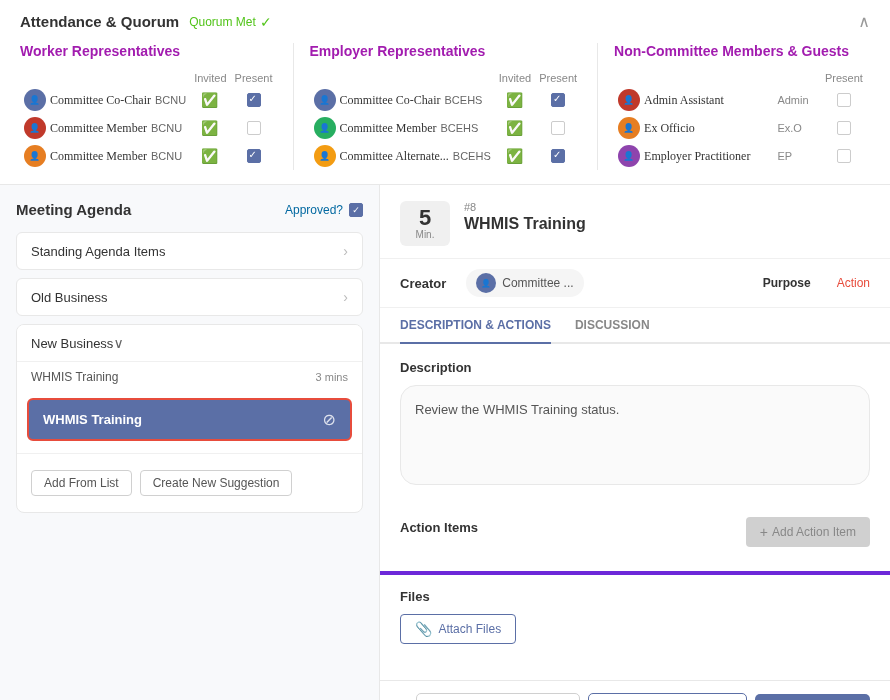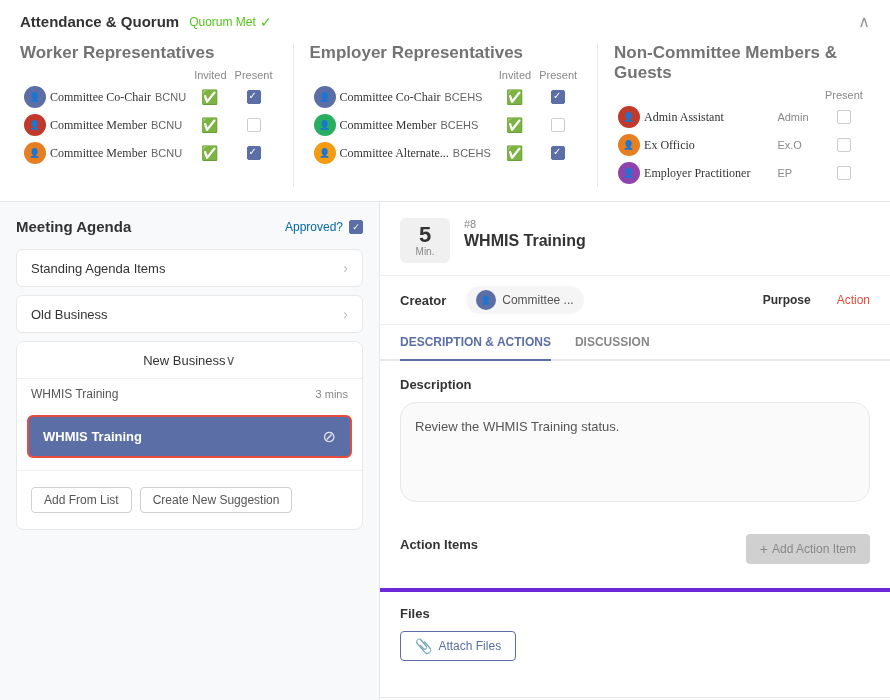--- a/index.html
+++ b/index.html
@@ -10,21 +10,21 @@
     
     .attendance-section { background: #fff; padding: 12px 20px 14px; border-bottom: 1px solid #e8e8e8; }
     .attendance-header { display: flex; align-items: center; gap: 10px; margin-bottom: 12px; }
     .attendance-title { font-size: 15px; font-weight: 600; color: #333; }
     .quorum-badge { display: flex; align-items: center; gap: 4px; color: #52c41a; font-size: 12px; font-weight: 500; }
     .quorum-check { color: #52c41a; font-size: 14px; }
     .collapse-btn { margin-left: auto; color: #999; font-size: 16px; cursor: pointer; }
 
     .reps-row { display: flex; gap: 0; }
     .rep-group { flex: 1; }
-    .rep-group-title { font-size: 17px; font-weight: 600; color: #737373; margin-bottom: 4px; }
+    .rep-group-title { font-size: 14px; font-weight: 600; color: #a21caf; margin-bottom: 11px; }
 
     .rep-table { width: 100%; border-collapse: collapse; }
     .rep-table th { font-size: 11px; color: #888; font-weight: 500; text-align: center; padding: 2px 4px; }
     .rep-table th.left { text-align: left; }
     .rep-table td { padding: 3px 4px; vertical-align: middle; font-size: 12px; }
     .rep-table td.center { text-align: center; }
 
     .avatar { width: 22px; height: 22px; border-radius: 50%; display: inline-flex; align-items: center; justify-content: center; font-size: 9px; font-weight: bold; color: #fff; margin-right: 4px; vertical-align: middle; }
     .avatar-blue { background: #5b6fa6; }
     .avatar-red { background: #c0392b; }
@@ -53,21 +53,21 @@
     .agenda-title { font-size: 15px; font-weight: 600; color: #333; }
     .approved-label { margin-left: auto; font-size: 12px; color: #0369a1; display: flex; align-items: center; gap: 6px; }
     .approved-checkbox { width: 14px; height: 14px; border: 1.5px solid #5b6fa6; background: #5b6fa6; border-radius: 2px; display: inline-flex; align-items: center; justify-content: center; }
     .approved-checkbox::after { content: '✓'; color: #fff; font-size: 9px; }
 
     .agenda-item { background: #fff; border-radius: 6px; padding: 10px 14px; margin-bottom: 8px; display: flex; align-items: center; justify-content: space-between; cursor: pointer; border: 1px solid #e8e8e8; gap: 24px; }
     .agenda-item-label { font-size: 13px; color: #333; }
     .agenda-chevron { color: #bbb; font-size: 14px; }
 
     .new-business-section { background: #fff; border-radius: 8px; border: 1px solid #e8e8e8; overflow: hidden; }
-    .new-business-header { display: flex; align-items: center; justify-content: center; padding: 10px 14px; cursor: pointer; background: #fff; }
+    .new-business-header { display: flex; align-items: center; justify-content: flex-start; padding: 10px 14px; cursor: pointer; background: #fff; }
     .new-business-title { font-size: 13px; color: #333; font-weight: 500; }
     .nb-chevron { color: #666; font-size: 14px; }
 
     .nb-item { padding: 8px 14px; display: flex; align-items: center; justify-content: space-between; border-top: 1px solid #f0f0f0; font-size: 12px; color: #555; }
     .nb-item-mins { color: #888; font-size: 11px; }
 
     .nb-item-active { background: #5b6fa6; margin: 6px 10px; border-radius: 6px; padding: 10px 14px; display: flex; align-items: center; justify-content: space-between; border: 2px solid #e74c3c; }
     .nb-item-active-label { color: #fff; font-size: 13px; font-weight: 600; }
     .nb-icon { color: rgba(255,255,255,0.8); font-size: 16px; }
 

